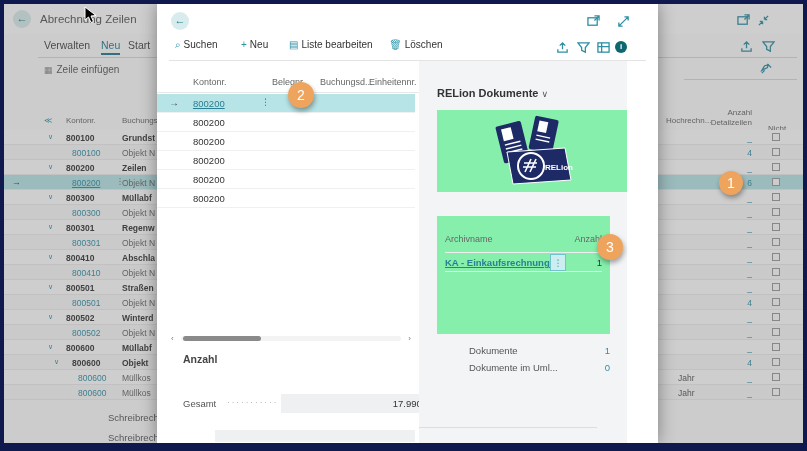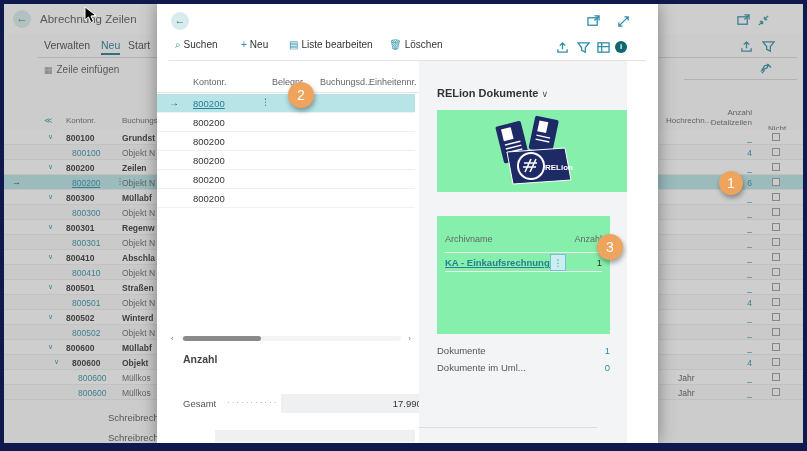--- a/index.html
+++ b/index.html
@@ -86,21 +86,21 @@
   .fb-logo-card { left:18px; top:49px; width:190px; height:82px; }
   .fb-logo { position:absolute; left:50px; top:4px; }
   .fb-arch-card { left:18px; top:155px; width:173px; height:118px; }
   .fb-arch-hdr { position:absolute; left:8px; right:8px; top:18px; font-size:9px; color:#666; }
   .fb-arch-hdr .r { position:absolute; right:0; top:0; }
   .fb-arch-row { position:absolute; left:8px; right:8px; top:36px; height:20px; border-top:1px solid #eee; border-bottom:1px solid #eee; font-size:9.5px; }
   .fb-arch-link { position:absolute; left:0; top:4px; color:#2a7f93; text-decoration:underline; font-weight:bold; }
   .fb-dots-box { position:absolute; left:105px; top:1px; width:16px; height:17px; background:#cdeef0; border:1px solid #6fc4ca; color:#2a7f93; text-align:center; line-height:16px; font-size:9px; }
   .fb-arch-count { position:absolute; right:0; top:4px; color:#333; }
   .fb-fields { position:absolute; left:18px; top:282px; width:173px; font-size:9.5px; }
-  .fb-field { position:relative; height:17px; }
+  .fb-field { position:relative; height:17px;margin-left:32px; }
   .fb-field .lbl { position:absolute; left:0; top:2px; color:#555; white-space:nowrap; overflow:hidden; max-width:100px; }
   .fb-field .val { position:absolute; right:0; top:2px; color:#333; }
   .fb-field .val.accent { color:#2e8fa5; }
   .fb-bottom-line { position:absolute; left:0; right:30px; top:366px; height:1px; background:#ddd; }
 
   
   .badge { position:absolute; width:26px; height:26px; border-radius:50%; background:#efa45e; color:#fff; font-size:14px; text-align:center; line-height:26px; box-shadow:1px 3px 5px rgba(0,0,0,0.35); z-index:50; }
   .badge-1 { left:715px; top:167px; width:24px; height:24px; line-height:24px; }
   .badge-2 { left:284px; top:78px; }
   .badge-3 { left:593px; top:230px; }

